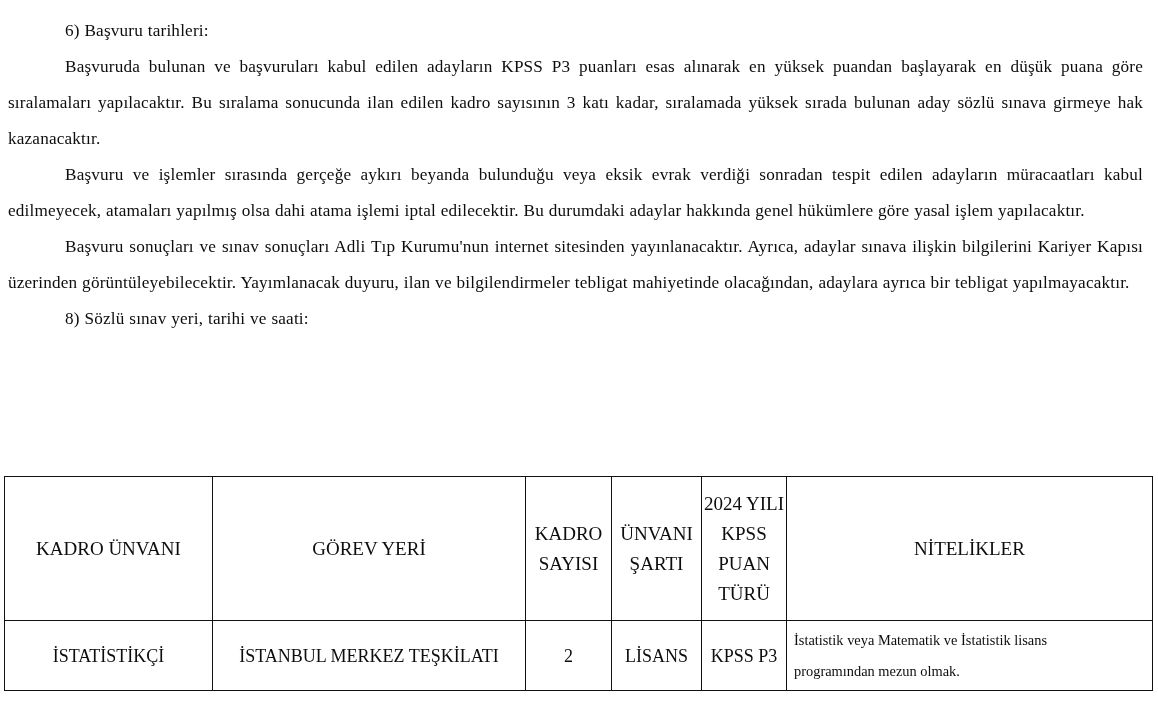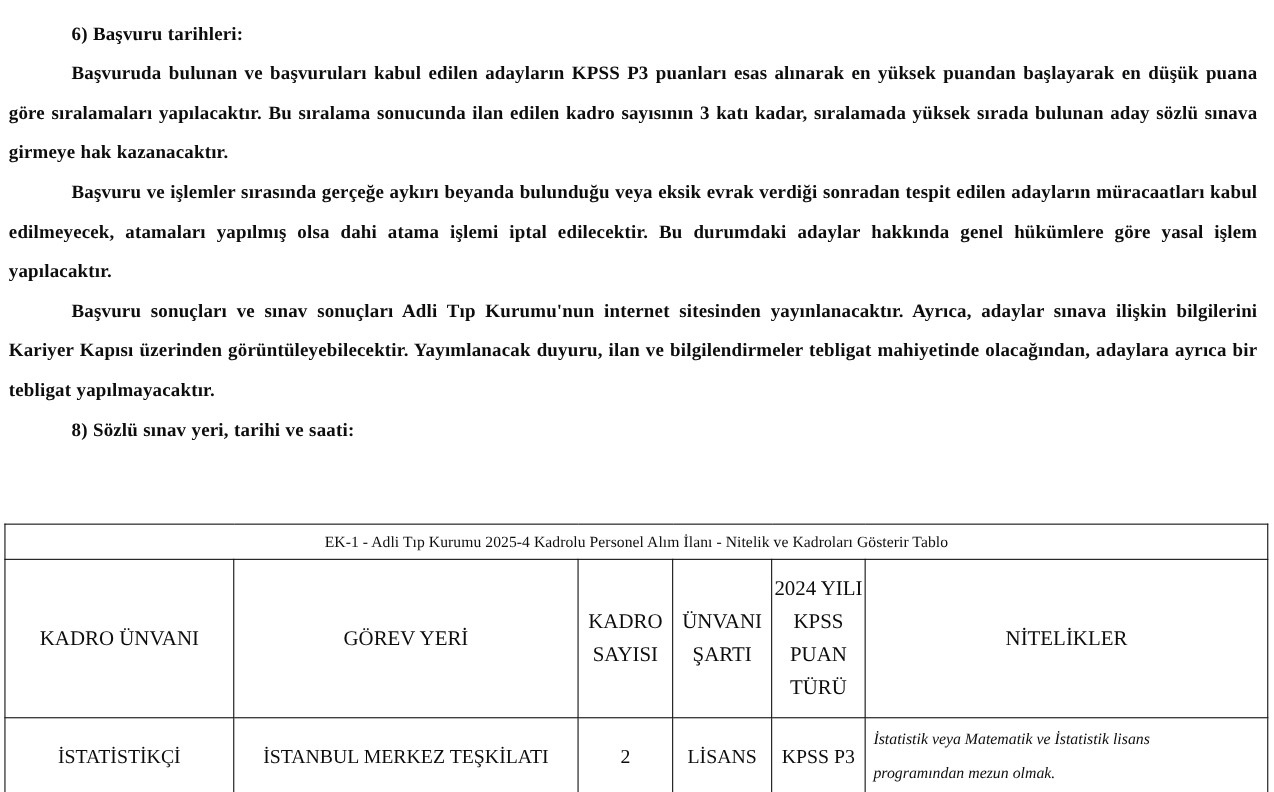--- a/index.html
+++ b/index.html
@@ -21,21 +21,20 @@
   .page {
     position: relative;
     width: 1158px;
     height: 720px;
     padding: 0;
   }
 
   
   .doc-body {
     padding: 13px 15px 0 8px;
-    font-weight: bold;
   }
 
   .para {
     font-size: 17.2px;
     line-height: 36px;
     text-align: justify;
     text-justify: inter-word;
     margin: 0 0 0 0;
     letter-spacing: 0.01em;
     word-spacing: 0.02em;
@@ -94,21 +93,20 @@
     text-align: center;
     font-size: 18px;
     line-height: 28px;
     padding: 0 3px;
   }
   .data-cell.nitelik {
     text-align: left;
     padding: 0 21px 0 7px;
     font-size: 14.4px;
     line-height: 31px;
-    font-style: italic;
   }
   .data-cell.nitelik .ml { display: block; }
 
   
   col.c-unvan    { width: 208px; }
   col.c-gorev    { width: 313px; }
   col.c-sayi     { width: 86px; }
   col.c-ogrenim  { width: 90px; }
   col.c-puan     { width: 85px; }
   col.c-nitelik  { width: 366px; }
@@ -140,23 +138,20 @@
       <colgroup>
         <col class="c-unvan">
         <col class="c-gorev">
         <col class="c-sayi">
         <col class="c-ogrenim">
         <col class="c-puan">
         <col class="c-nitelik">
       </colgroup>
       <tbody>
         <tr>
-          <td class="title-cell" colspan="6">EK-1 - Adli Tıp Kurumu 2025-4 Kadrolu Personel Alım İlanı - Nitelik ve Kadroları Gösterir Tablo</td>
-        </tr>
-        <tr>
           <td class="hdr-cell">KADRO ÜNVANI</td>
           <td class="hdr-cell">GÖREV YERİ</td>
           <td class="hdr-cell">
             <span class="ml">KADRO</span>
             <span class="ml">SAYISI</span>
           </td>
           <td class="hdr-cell">
             <span class="ml">ÜNVANI</span>
             <span class="ml">ŞARTI</span>
           </td>

